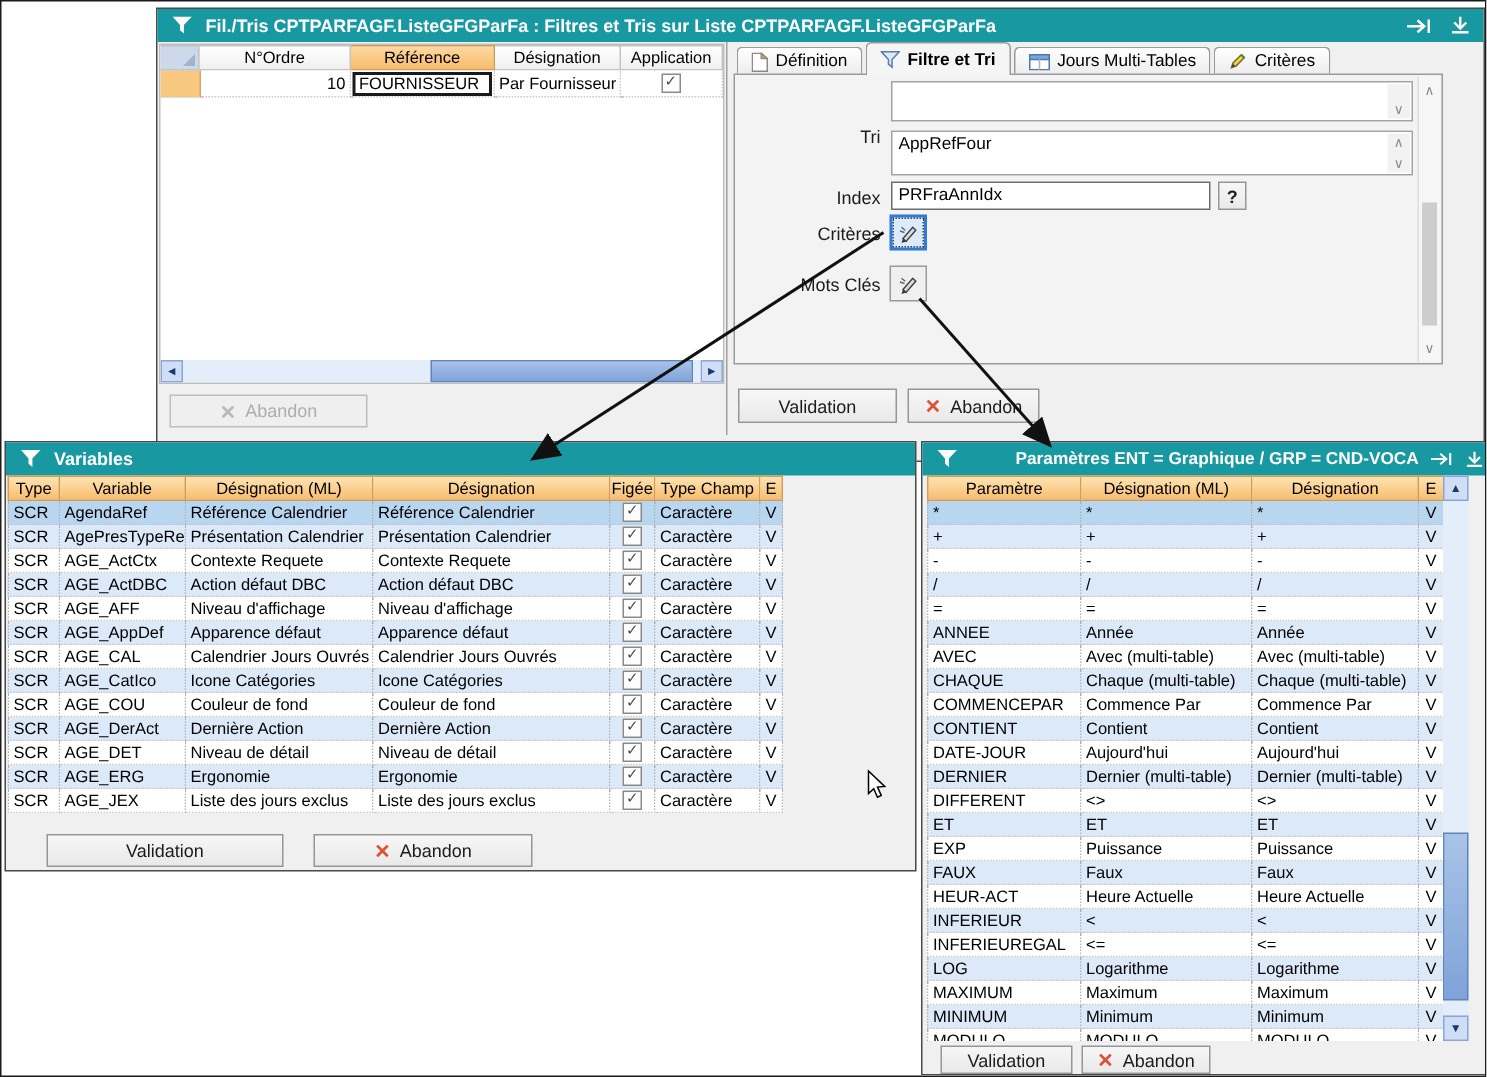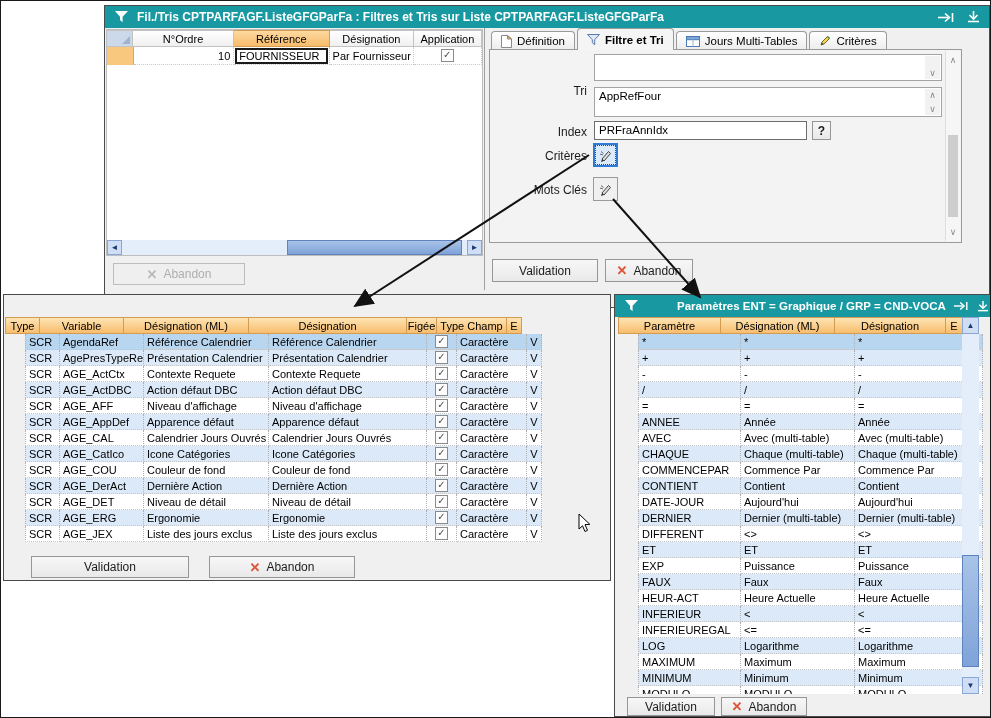--- a/index.html
+++ b/index.html
@@ -11,21 +11,21 @@
             display:flex;align-items:center;gap:8px;padding:0 9px;font-size:12px;font-weight:bold;
             box-sizing:border-box;white-space:nowrap;overflow:hidden;}
   .title-icons{margin-left:auto;display:flex;gap:12px;align-items:center;}
   .ticon{display:flex;align-items:center;}
 
   
   .hc{box-sizing:border-box;height:17px;display:flex;align-items:center;justify-content:center;
       background:linear-gradient(#fde4b4,#f8bd6d);border:1px solid #d39c52;border-left:none;
       font-size:11px;white-space:nowrap;overflow:hidden;}
   .hc:first-child{border-left:1px solid #d39c52;}
-  .vrow{display:flex;height:16px;background:#fff;margin-left:20px;}
+  .vrow{display:flex;height:16px;background:#fff;}
   .vrow.even{background:#dcead9;background:#dce9f8;}
   .vrow.selected{background:#b9d6f1;}
   .vrow .c{box-sizing:border-box;border-right:1px dotted #b0b0b0;border-bottom:1px dotted #c6c6c6;
            padding:0 3px;display:flex;align-items:center;white-space:nowrap;overflow:hidden;font-size:11px;}
   .vrow .c:first-child{border-left:1px dotted #b0b0b0;}
 
   
   .wv.c0{width:35px}.wv.c1{width:84px}.wv.c2{width:125px}.wv.c3{width:158px}
   .wv.c4{width:30px;justify-content:center}.wv.c5{width:70px}.wv.c6{width:15px;justify-content:center}
   
@@ -225,20 +225,28 @@
     <button class="btn" style="left:387px;top:253px;width:106px;height:23px;">
       <span>Validation</span>
     </button>
     <button class="btn" style="left:500px;top:253px;width:88px;height:23px;">
       <span class="x">✕</span>
       <span>Abandon</span>
     </button>
   </div>
 
   <div class="win" style="left:2px;top:293px;width:608px;height:287px;">
+    <div class="titlebar">
+      <span class="ticon">
+        <svg width="15" height="12" viewBox="0 0 15 12">
+            <path d="M1,0 h13 l-5.4,5.7 v5.6 l-2.6,-2.2 v-3.4 z" fill="#ffffff"></path>
+          </svg>
+      </span>
+      <span>Variables</span>
+    </div>
     <div style="position:absolute;left:1px;top:22px;">
       <div style="display:flex;">
         <div class="hc wv c0">Type</div>
         <div class="hc wv c1">Variable</div>
         <div class="hc wv c2">Désignation (ML)</div>
         <div class="hc wv c3">Désignation</div>
         <div class="hc wv c4">Figée</div>
         <div class="hc wv c5">Type Champ</div>
         <div class="hc wv c6">E</div>
       </div>

